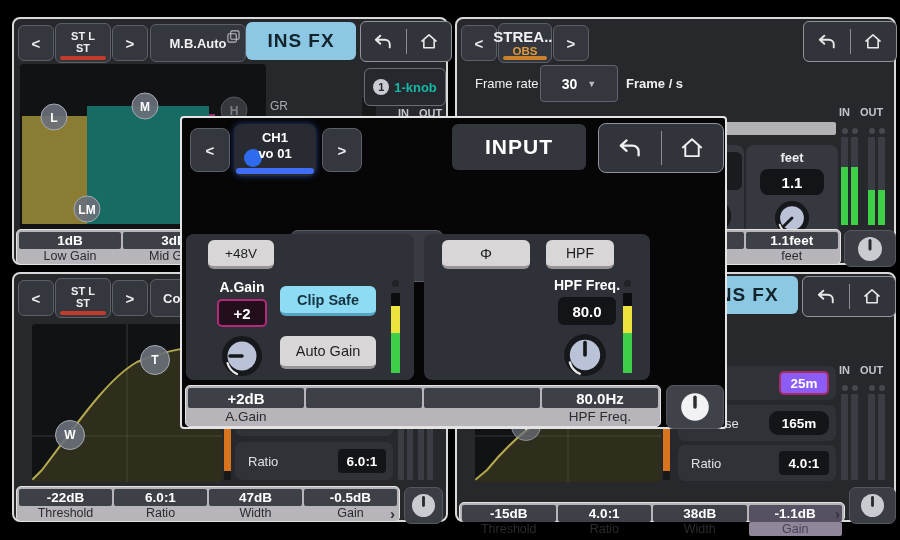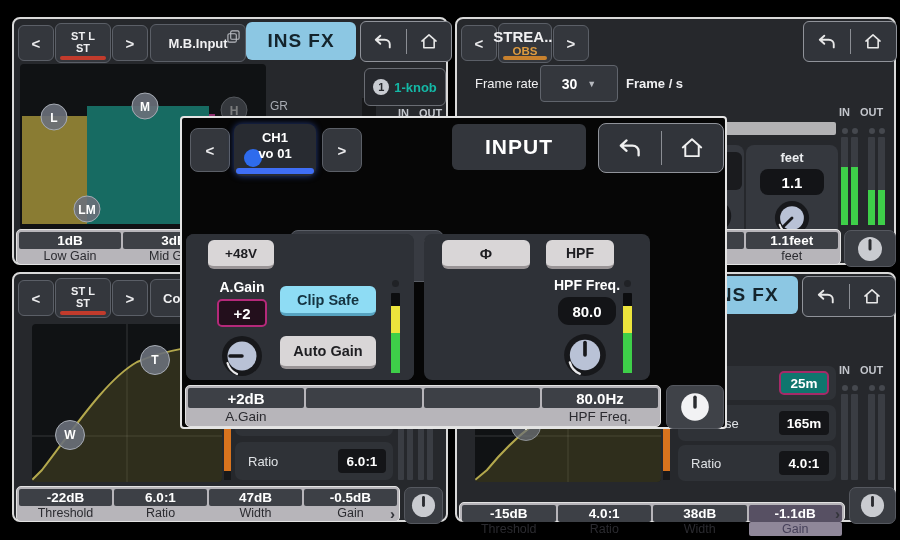--- a/index.html
+++ b/index.html
@@ -31,21 +31,21 @@
   .pv.purple{background:#575063;}
   .pl.purple{background:#8f8799;color:#46405a;border-radius:2px;}
   .chev{position:absolute;right:4px;bottom:1px;color:#33343a;font-weight:bold;font-size:15px;line-height:13px;}
   .knobbtn{position:absolute;background:#3a3d43;border:1px solid #55585f;border-radius:7px;
            display:flex;align-items:center;justify-content:center;}
   .vbar{position:absolute;background:#3a3d43;border-radius:1px;}
   .vfill{position:absolute;left:0;right:0;bottom:0;background:#3ecf49;}
   .dot{position:absolute;width:6px;height:6px;border-radius:50%;background:#45484e;}
   .inout{position:absolute;color:#c3c6cc;font-weight:bold;font-size:11px;display:flex;gap:10px;}
   .light-btn{position:absolute;background:#d9d6d7;border-bottom:3px solid #999496;border-radius:6px;
-             color:#1e1e22;font-weight:bold;display:flex;align-items:center;justify-content:center;}
+             color:#1e1e22;font-weight:normal;display:flex;align-items:center;justify-content:center;}
   .chrow{position:absolute;background:#2f3237;border-radius:7px;}
   .rlabel{position:absolute;left:13px;top:50%;transform:translateY(-50%);color:#dfe2e5;font-size:13px;white-space:nowrap;}
   .rval{position:absolute;background:#141518;border-radius:4px;color:#fff;font-weight:bold;font-size:13.5px;
         display:flex;align-items:center;justify-content:center;}
   .dialog{position:absolute;left:180px;top:116px;width:547px;height:313px;background:#060606;
           border:2px solid #e4e4e4;border-radius:4px;box-sizing:border-box;z-index:10;}
   .section{position:absolute;background:#2e3137;border-radius:8px;}
   .copyic{position:absolute;top:5px;right:5px;}
   .grbar{position:absolute;background:#17181a;}
   .grfill{position:absolute;background:#d8731e;}
@@ -57,21 +57,21 @@
 
   <div class="panel" style="left:12px;top:17px;width:436px;height:248px;">
     <div class="nav-btn" style="left:4px;top:6px;width:34px;height:34px;">&lt;</div>
     <div class="tab" style="left:41px;top:4px;width:54px;height:38px;font-size:11px;">
       <span>ST L</span>
       <span>ST</span>
       <span class="ul" style="background:#c23b2c;"></span>
     </div>
     <div class="nav-btn" style="left:98px;top:6px;width:34px;height:34px;">&gt;</div>
     <div class="namebtn" style="left:136px;top:5px;width:94px;height:36px;">
-      <span>M.B.Input</span>
+      <span>M.B.Auto</span>
       <svg class="copyic" width="13" height="13" viewBox="0 0 14 14">
         <rect x="4" y="1" width="9" height="9" rx="1.5" fill="none" stroke="#b9bcc2" stroke-width="1.2"></rect>
         <rect x="1" y="4" width="9" height="9" rx="1.5" fill="none" stroke="#b9bcc2" stroke-width="1.2"></rect>
       </svg>
     </div>
     <div class="title" style="left:232px;top:3px;width:110px;height:38px;">INS FX</div>
     <div class="bh" style="left:346px;top:2px;width:90px;height:39px;">
       <div class="slot">
         <svg width="22" height="18" viewBox="0 0 24 20">
           <path d="M9 3 L4 7.5 L9 12 M4 7.5 H14 C17.5 7.5 19.5 10 19.5 12.5 V16" fill="none" stroke="#e8e8e8" stroke-width="2.1" stroke-linecap="round" stroke-linejoin="round"></path>
@@ -303,25 +303,25 @@
         <path d="M0,156 L12,146 C40,112 62,96 82,86 C120,68 155,62 186,58" fill="none" stroke="#b3a84d" stroke-width="2"></path>
       </svg>
       <div class="mk" style="left:51px;top:102px;width:30px;height:30px;opacity:.8;">T</div>
     </div>
     <div class="grbar" style="left:206px;top:58px;width:7px;height:148px;">
       <div class="grfill" style="left:0;width:7px;top:95px;height:44px;"></div>
     </div>
 
     <div class="chrow" style="left:221px;top:92px;width:158px;height:34px;">
       <span class="rlabel">Attack</span>
-      <div class="rval" style="left:101px;top:5px;width:50px;height:24px;background:#0f766e;border:2px solid #a62a68;box-sizing:border-box;border-radius:5px;">25m</div>
+      <div class="rval" style="left:101px;top:5px;width:50px;height:24px;background:#8b5cf6;border:2px solid #a62a68;box-sizing:border-box;border-radius:5px;">25m</div>
     </div>
     <div class="chrow" style="left:221px;top:131px;width:158px;height:36px;">
       <span class="rlabel">Release</span>
-      <div class="rval" style="left:101px;top:6px;width:50px;height:24px;">165m</div>
+      <div class="rval" style="left:91px;top:6px;width:60px;height:24px;border-radius:9px;">165m</div>
     </div>
     <div class="chrow" style="left:221px;top:171px;width:158px;height:36px;">
       <span class="rlabel">Ratio</span>
       <div class="rval" style="left:101px;top:6px;width:50px;height:24px;">4.0:1</div>
     </div>
 
     <div class="inout" style="left:382px;top:90px;">
       <span>IN</span>
       <span>OUT</span>
     </div>
@@ -412,21 +412,21 @@
       <div class="abs" style="left:205px;top:59px;width:9px;height:80px;background:#0c0d0f;border-radius:1px;">
         <div class="abs" style="left:0;top:13px;width:9px;height:27px;background:#ece43c;"></div>
         <div class="abs" style="left:0;top:40px;width:9px;height:40px;background:#3ecf49;"></div>
       </div>
     </div>
 
     <div class="section" style="left:242px;top:116px;width:226px;height:146px;">
       <div class="light-btn" style="left:18px;top:6px;width:88px;height:26px;font-size:15px;">Φ</div>
       <div class="light-btn" style="left:122px;top:6px;width:68px;height:26px;font-size:14px;">HPF</div>
       <div class="abs" style="left:122px;top:43px;width:82px;text-align:center;color:#fff;font-weight:bold;font-size:14px;">HPF Freq.</div>
-      <div class="abs" style="left:134px;top:63px;width:58px;height:28px;background:#131417;border-radius:11px;color:#fff;font-weight:bold;font-size:15px;display:flex;align-items:center;justify-content:center;">80.0</div>
+      <div class="abs" style="left:134px;top:63px;width:58px;height:28px;background:#131417;border-radius:6px;color:#fff;font-weight:bold;font-size:15px;display:flex;align-items:center;justify-content:center;">80.0</div>
       <svg class="abs" style="left:138px;top:98px;" width="46" height="46" viewBox="0 0 44 44">
         <circle cx="22" cy="22" r="20" fill="#17181b"></circle>
           <circle cx="22" cy="22" r="14.5" fill="#b9c2d6"></circle>
         <line x1="22" y1="22" x2="22" y2="10" stroke="#17181b" stroke-width="3.5" stroke-linecap="round"></line>
         <path d="M7.5 29 A17 17 0 0 0 17 40" fill="none" stroke="#e9e9eb" stroke-width="2.2" stroke-linecap="round"></path>
       </svg>
       <div class="dot" style="left:200px;top:46px;width:7px;height:7px;background:#202226;"></div>
       <div class="abs" style="left:199px;top:59px;width:9px;height:80px;background:#0c0d0f;border-radius:1px;">
         <div class="abs" style="left:0;top:13px;width:9px;height:27px;background:#ece43c;"></div>
         <div class="abs" style="left:0;top:40px;width:9px;height:40px;background:#3ecf49;"></div>

